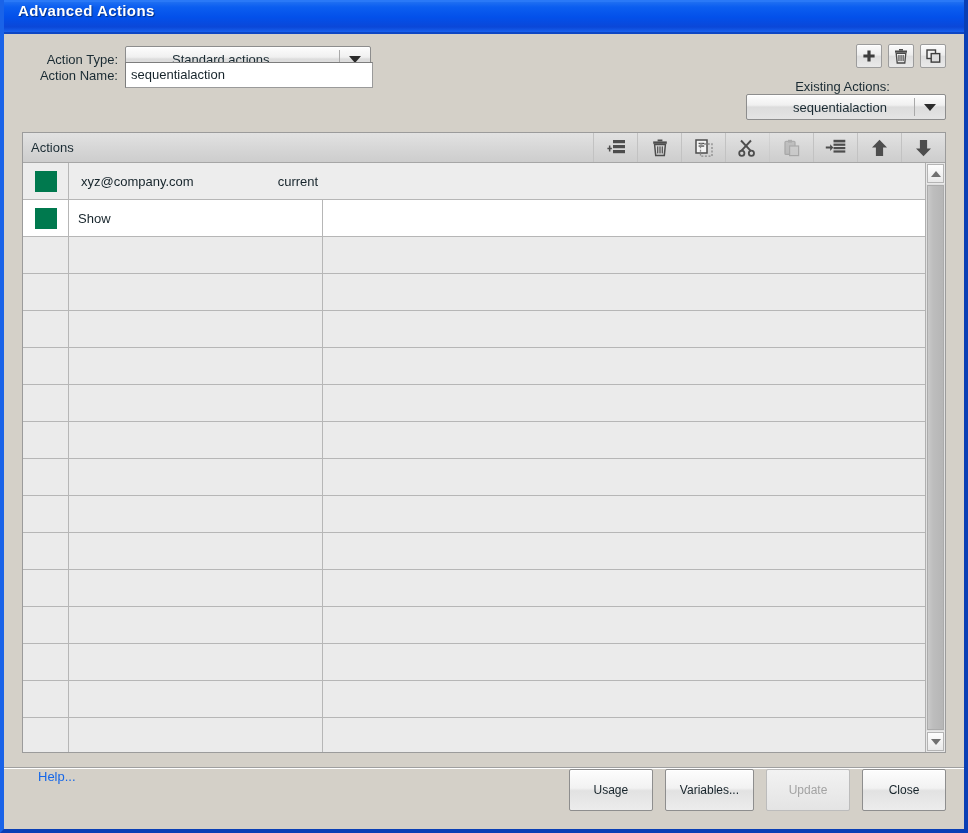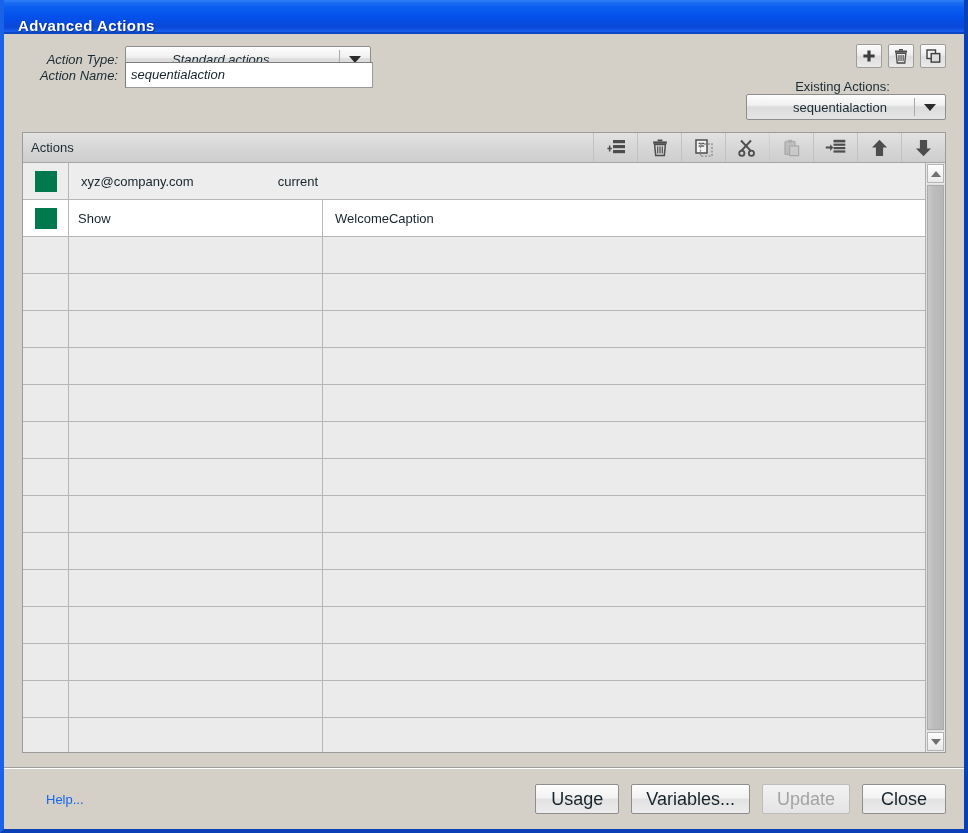--- a/index.html
+++ b/index.html
@@ -25,21 +25,21 @@
   }
 
   
   #titlebar {
     height: 34px;
     background: linear-gradient(to bottom,
         #1f6ff2 0%, #0b5ef0 16%, #0350ea 48%, #0b47d8 78%, #1d6bf5 100%);
     border-top: 2px solid #2a79f7;
     box-sizing: border-box;
     display: flex;
-    align-items: flex-end;
+    align-items: flex-start;
     position: relative;
   }
   #titlebar::after {
     content: "";
     position: absolute;
     left: 0; right: 0; bottom: 0;
     height: 2px;
     background: #0d46c4;
   }
   #title-text {
@@ -61,21 +61,20 @@
     padding: 0;
     box-sizing: border-box;
   }
 
   
   #topform {
     position: relative;
     height: 90px;
     padding: 0 24px;
     box-sizing: border-box;
-    font-style: italic;
   }
   .field-row {
     position: absolute;
     display: flex;
     align-items: center;
   }
   #row-action-type { left: 18px; top: 12px; }
   #row-action-name { left: 18px; top: 28px; align-items: center; }
 
   .field-label {
@@ -346,47 +345,46 @@
   
   #footer-sep {
     position: absolute;
     left: 0; right: 0;
     bottom: 60px;
     height: 2px;
     background: linear-gradient(to bottom, #9f9f9f 0%, #9f9f9f 50%, #ffffff 50%, #ffffff 100%);
   }
   #footer {
     position: absolute;
-    left: 8px; right: 0;
+    left: 0; right: 0;
     bottom: 0;
     height: 60px;
     display: flex;
-    align-items: center;
     padding: 0 18px;
     box-sizing: border-box;
   }
   #help-link {
     font-size: 13px;
     color: #1667e8;
     padding-left: 16px;
     white-space: nowrap;
   }
   #footer-spacer { flex: 1; }
   #footer-buttons {
     display: flex;
     gap: 12px;
   }
   .btn {
     min-width: 84px;
-    height: 30px;
+    height: 42px;
     box-sizing: border-box;
     border: 1px solid #8e8e8e;
     border-radius: 2px;
     background: linear-gradient(to bottom, #fdfdfd 0%, #f2f2f2 45%, #e2e2e2 52%, #ececec 100%);
-    font-size: 18px;
+    font-size: 12px;
     color: #17242b;
     font-family: "Liberation Sans", sans-serif;
     display: flex;
     align-items: center;
     justify-content: center;
     padding: 0 14px;
     box-shadow: inset 0 1px 0 #ffffff;
     white-space: nowrap;
   }
   .btn.disabled {
@@ -536,23 +534,20 @@
                 <span>xyz@company.com</span>
                 <span class="arg-gap"></span>
                 <span>current</span>
               </div>
             </div>
             <div class="grow filled-white">
               <div class="cell-swatch">
                 <div class="swatch" style="background: rgb(0, 121, 78);"></div>
               </div>
               <div class="cell-name">Show</div>
-              <div class="cell-args">
-                <span>WelcomeCaption</span>
-              </div>
             </div>
             <div class="grow">
               <div class="cell-swatch"></div>
               <div class="cell-name"></div>
               <div class="cell-args"></div>
             </div>
             <div class="grow">
               <div class="cell-swatch"></div>
               <div class="cell-name"></div>
               <div class="cell-args"></div>

